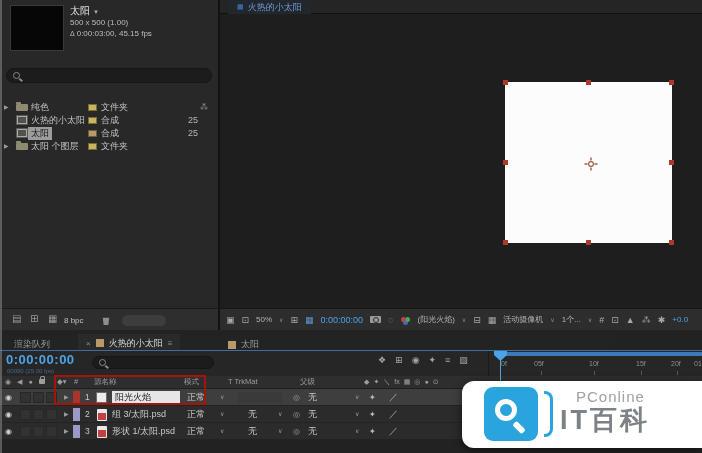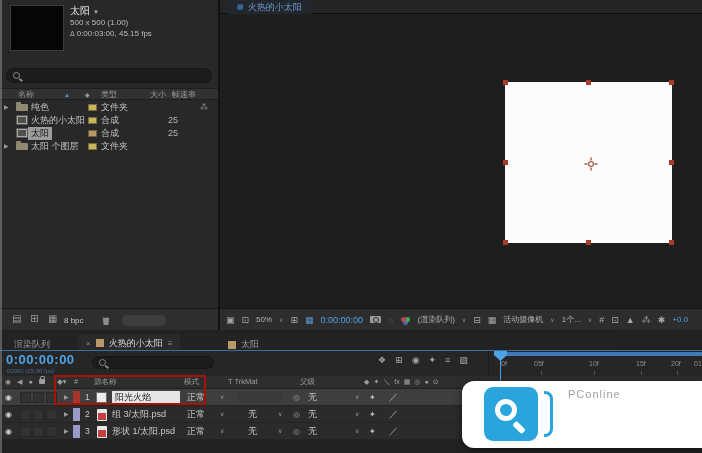--- a/index.html
+++ b/index.html
@@ -29,21 +29,21 @@
 .prow{position:relative;height:13px;font-size:9px;line-height:13px;color:#c3c3c3}
 .prow .tw{position:absolute;left:4px;top:0;font-size:6px;color:#999}
 .prow .fold{position:absolute;left:16px;top:3px;width:12px;height:7px;background:#8f8972;border-radius:1px}
 .prow .fold::before{content:'';position:absolute;left:0;top:-2px;width:5px;height:2px;background:#8f8972;border-radius:1px 1px 0 0}
 .prow .cicon{position:absolute;left:16px;top:1px;width:12px;height:10px;background:#a9a9a9;border:1px solid #595959}
 .prow .cicon::after{content:'';position:absolute;inset:1px;background:#52524a}
 .prow .nm{position:absolute;left:31px;white-space:nowrap}
 .prow.sel .nm{left:28px;background:#9c9c9c;color:#161616;padding:0 3px}
 .prow .chip{position:absolute;left:88px;top:3px;width:9px;height:7px;border:1px solid rgba(0,0,0,.4)}
 .prow .ty{position:absolute;left:101px}
-.prow .fr{position:absolute;left:168px;width:26px;text-align:left;color:#b5b5b5}
+.prow .fr{position:absolute;left:180px;width:26px;text-align:center;color:#b5b5b5}
 .prow .dep{position:absolute;left:200px;font-size:8px;color:#9a9a9a}
 #proj-footer{position:absolute;left:0;top:308px;width:218px;height:22px;background:#2e2e2e;border-top:1px solid #1a1a1a;font-size:8px;color:#c3c3c3}
 #proj-footer .ic{position:absolute;top:5px;font-size:10px;color:#9a9a9a;line-height:10px}
 #proj-footer .bpc{position:absolute;left:64px;top:7px}
 .trash{position:absolute;left:102px;top:7px;width:8px;height:9px;background:#8d8d8d;clip-path:polygon(10% 20%,90% 20%,80% 100%,20% 100%);}
 .trash::before{content:'';position:absolute;left:1px;top:-2px;width:6px;height:2px;background:#8d8d8d}
 #proj-footer .pill{position:absolute;left:122px;top:6px;width:44px;height:11px;background:#3d3d3d;border-radius:6px}
 
 
 #viewer{position:absolute;left:220px;top:0;width:482px;height:330px;background:#1f1f1f}
@@ -117,49 +117,41 @@
 .lrow .sw1{position:absolute;left:369px;font-size:8px;color:#c0c0c0}
 .lrow .sw2{position:absolute;left:389px;font-size:9px;color:#c0c0c0}
 #red-annot{position:absolute;left:54px;top:45px;width:152px;height:30px;border:2px solid #a61308;z-index:5}
 
 
 #watermark{position:absolute;left:462px;top:51px;width:240px;height:67px;background:#fff;border-radius:12px 0 0 12px;box-shadow:0 2px 8px rgba(0,0,0,.55);z-index:10}
 #wm-logo{position:absolute;left:22px;top:6px;width:54px;height:54px;background:#29a4dc;border-radius:9px}
 #wm-logo .lens{position:absolute;left:11px;top:12px;width:22px;height:22px;border:5px solid #fff;border-radius:50%}
 #wm-logo .handle{position:absolute;left:32px;top:34px;width:6px;height:13px;background:#fff;border-radius:2px;transform:rotate(-45deg)}
 #wm-bracket{position:absolute;left:82px;top:10px;width:9px;height:46px;border:3px solid #29a4dc;border-left:none;border-radius:0 8px 8px 0}
-#wm-brand{position:absolute;left:106px;top:7px;font-size:11px;color:#9ba1a6;letter-spacing:1px}
+#wm-brand{position:absolute;left:114px;top:7px;font-size:15px;color:#9ba1a6;letter-spacing:1px}
 #wm-title{position:absolute;left:98px;top:21px;font-size:27px;font-weight:bold;color:#7d8286;letter-spacing:3px}
 
 
 #ledge{position:absolute;left:0;top:0;width:2px;height:453px;background:#8a8a8a;opacity:.55;z-index:20}
 </style>
 </head>
 <body>
 
 <div id="ledge"></div>
 
 <div id="project">
   <div id="proj-thumb"></div>
   <div id="comp-title"><span>太阳</span><span class="car">▼</span></div>
   <div id="comp-size">500 x 500 (1.00)</div>
   <div id="comp-meta"><span class="warn">Δ</span><span>0:00:03:00, 45.15 fps</span></div>
 
   <div id="proj-search" class="searchbox">
       <span class="mag"></span>
     </div>
 
-  <div id="proj-cols">
-    <span class="c-name">名称</span>
-    <span class="sort">▲</span>
-    <span class="c-tag">◆</span>
-    <span class="c-type">类型</span>
-    <span class="c-size">大小</span>
-    <span class="c-rate">帧速率</span>
-  </div>
 
   <div id="proj-rows">
     <div class="prow">
       <span class="tw">▶</span>
       <span class="fold"></span>
       <span class="nm">纯色</span>
       <span class="chip" style="background:#c8b560"></span>
       <span class="ty">文件夹</span>
       <span class="dep">⁂</span>
     </div>
@@ -223,21 +215,21 @@
     <span class="gi">▣</span>
     <span class="gi">⊡</span>
     <span>50%</span>
     <span class="chev">∨</span>
     <span class="gi">⊞</span>
     <span class="gi blue">▦</span>
     <span class="tc">0:00:00:00</span>
     <span class="camico"></span>
     <span class="gi" style="color:#636363">○</span>
     <span class="rgbico"></span>
-    <span>(渲染队列)</span>
+    <span>(阳光火焰)</span>
     <span class="chev">∨</span>
     <span class="gi">⊟</span>
     <span class="gi">▦</span>
     <span>活动摄像机</span>
     <span class="chev">∨</span>
     <span>1个...</span>
     <span class="chev">∨</span>
     <span class="gi">#</span>
     <span class="gi">⊡</span>
     <span class="gi">▲</span>
@@ -383,14 +375,15 @@
 
   <div id="red-annot"></div>
 
   <div id="watermark">
     <div id="wm-logo">
       <span class="lens"></span>
       <span class="handle"></span>
     </div>
     <div id="wm-bracket"></div>
     <div id="wm-brand">PConline</div>
+    <div id="wm-title">IT百科</div>
   </div>
 </div>
 
 </body></html>

